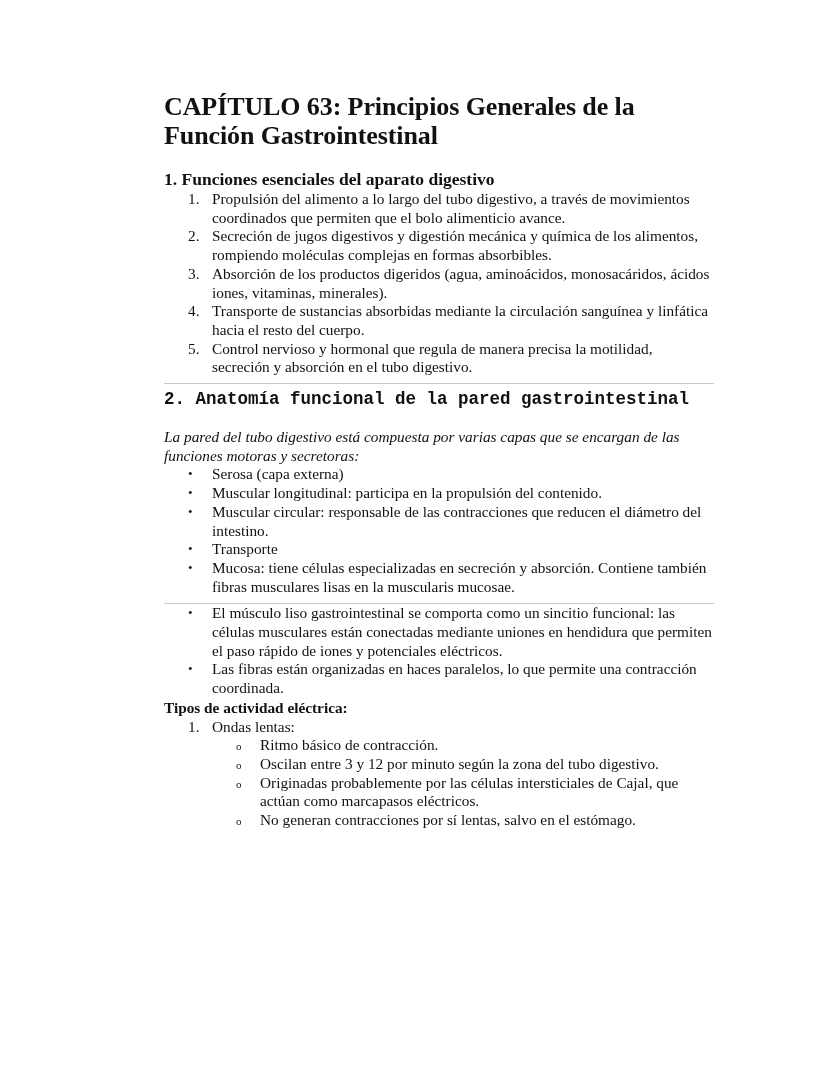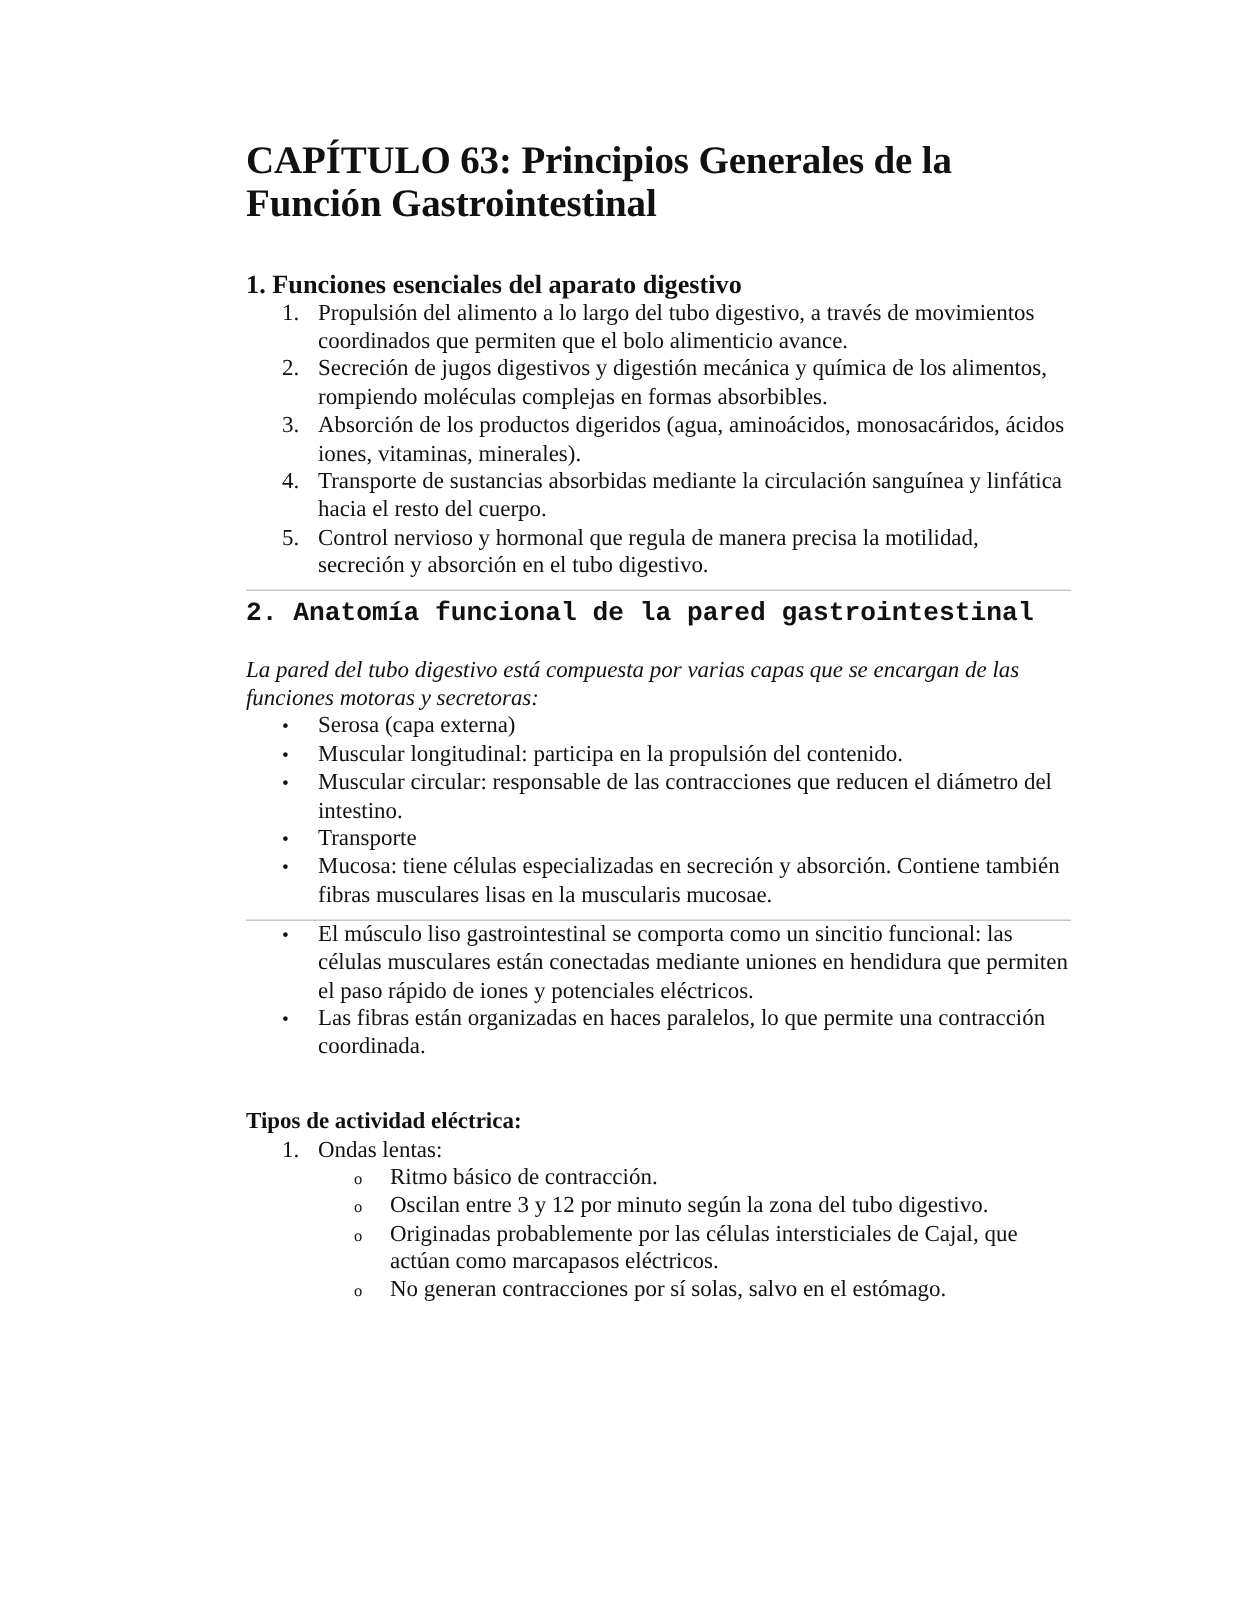--- a/index.html
+++ b/index.html
@@ -32,21 +32,21 @@
       border: none; border-top: 1px solid #c8c8c8; margin: 0; height: 0; width: 550px;
     }
   </style>
 </head>
 <body>
 
 <div class="page">
   <h1>CAPÍTULO 63: Principios Generales de la Función Gastrointestinal</h1>
 
   <section>
-    <h2 style="margin-top:29px;">1. Funciones esenciales del aparato digestivo</h2>
+    <h2 style="margin-top:19px;">1. Funciones esenciales del aparato digestivo</h2>
     <ol>
       <li class="item"><span class="marker">1.</span><span>Propulsión del alimento a lo largo del tubo digestivo, a través de movimientos coordinados que permiten que el bolo alimenticio avance.</span></li>
       <li class="item"><span class="marker">2.</span><span>Secreción de jugos digestivos y digestión mecánica y química de los alimentos, rompiendo moléculas complejas en formas absorbibles.</span></li>
       <li class="item"><span class="marker">3.</span><span>Absorción de los productos digeridos (agua, aminoácidos, monosacáridos, ácidos iones, vitaminas, minerales).</span></li>
       <li class="item"><span class="marker">4.</span><span>Transporte de sustancias absorbidas mediante la circulación sanguínea y linfática hacia el resto del cuerpo.</span></li>
       <li class="item"><span class="marker">5.</span><span>Control nervioso y hormonal que regula de manera precisa la motilidad, secreción y absorción en el tubo digestivo.</span></li>
     </ol>
   </section>
 
   <hr class="divider" style="margin-top:6px;">
@@ -64,26 +64,26 @@
   </section>
 
   <hr class="divider" style="margin-top:7px;">
 
   <section>
     <ul>
       <li class="item"><span class="marker bullet-marker">•</span><span>El músculo liso gastrointestinal se comporta como un sincitio funcional: las células musculares están conectadas mediante uniones en hendidura que permiten el paso rápido de iones y potenciales eléctricos.</span></li>
       <li class="item"><span class="marker bullet-marker">•</span><span>Las fibras están organizadas en haces paralelos, lo que permite una contracción coordinada.</span></li>
     </ul>
 
-    <h3 style="margin-top:31px;">Tipos de actividad eléctrica:</h3>
+    <h3 style="margin-top:1px;">Tipos de actividad eléctrica:</h3>
     <ol>
       <li class="item">
         <span class="marker">1.</span><span>Ondas lentas:</span>
       </li>
     </ol>
     <ul class="sub">
       <li class="item"><span class="marker">o</span><span>Ritmo básico de contracción.</span></li>
       <li class="item"><span class="marker">o</span><span>Oscilan entre 3 y 12 por minuto según la zona del tubo digestivo.</span></li>
       <li class="item"><span class="marker">o</span><span>Originadas probablemente por las células intersticiales de Cajal, que actúan como marcapasos eléctricos.</span></li>
-      <li class="item"><span class="marker">o</span><span>No generan contracciones por sí solas, salvo en el estómago.</span></li>
+      <li class="item"><span class="marker">o</span><span>No generan contracciones por sí lentas, salvo en el estómago.</span></li>
     </ul>
   </section>
 </div>
 
 </body></html>

